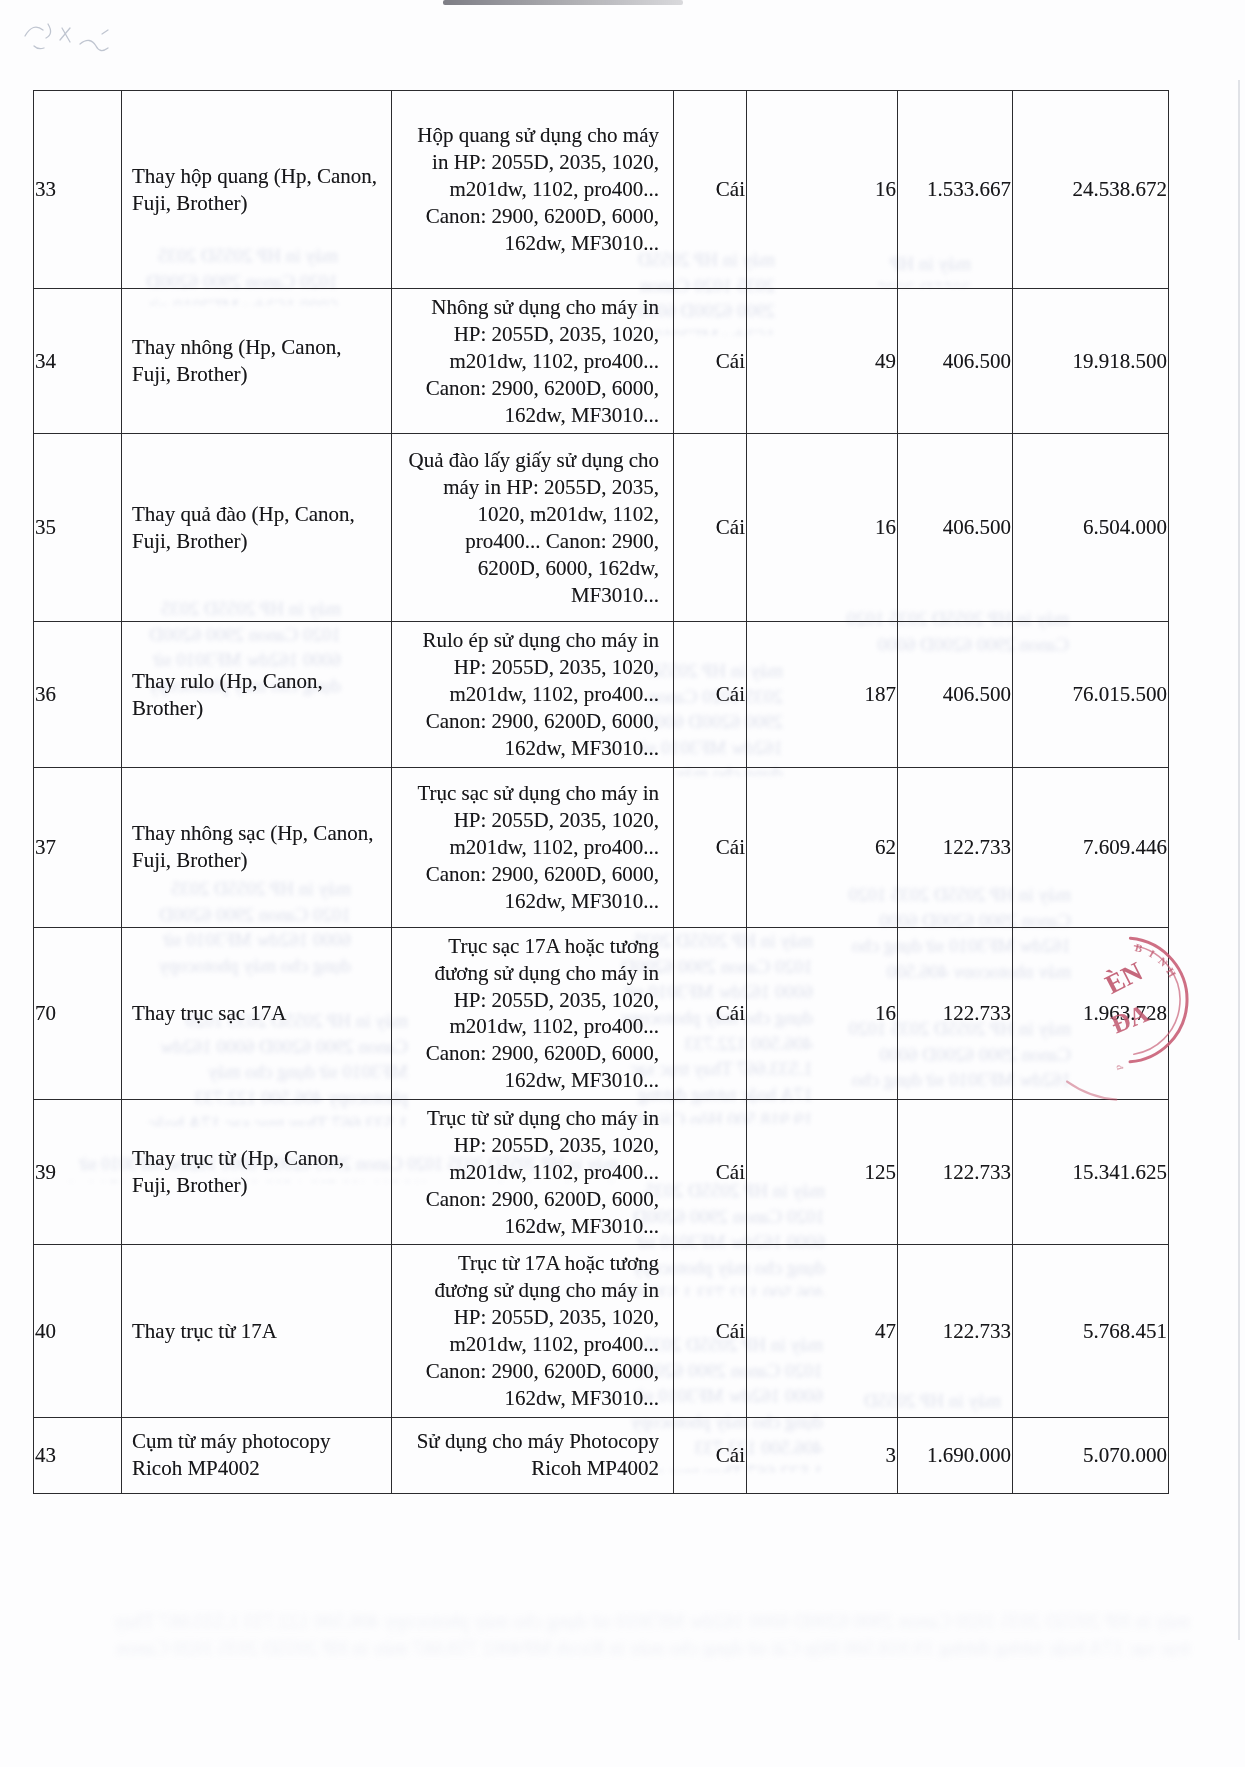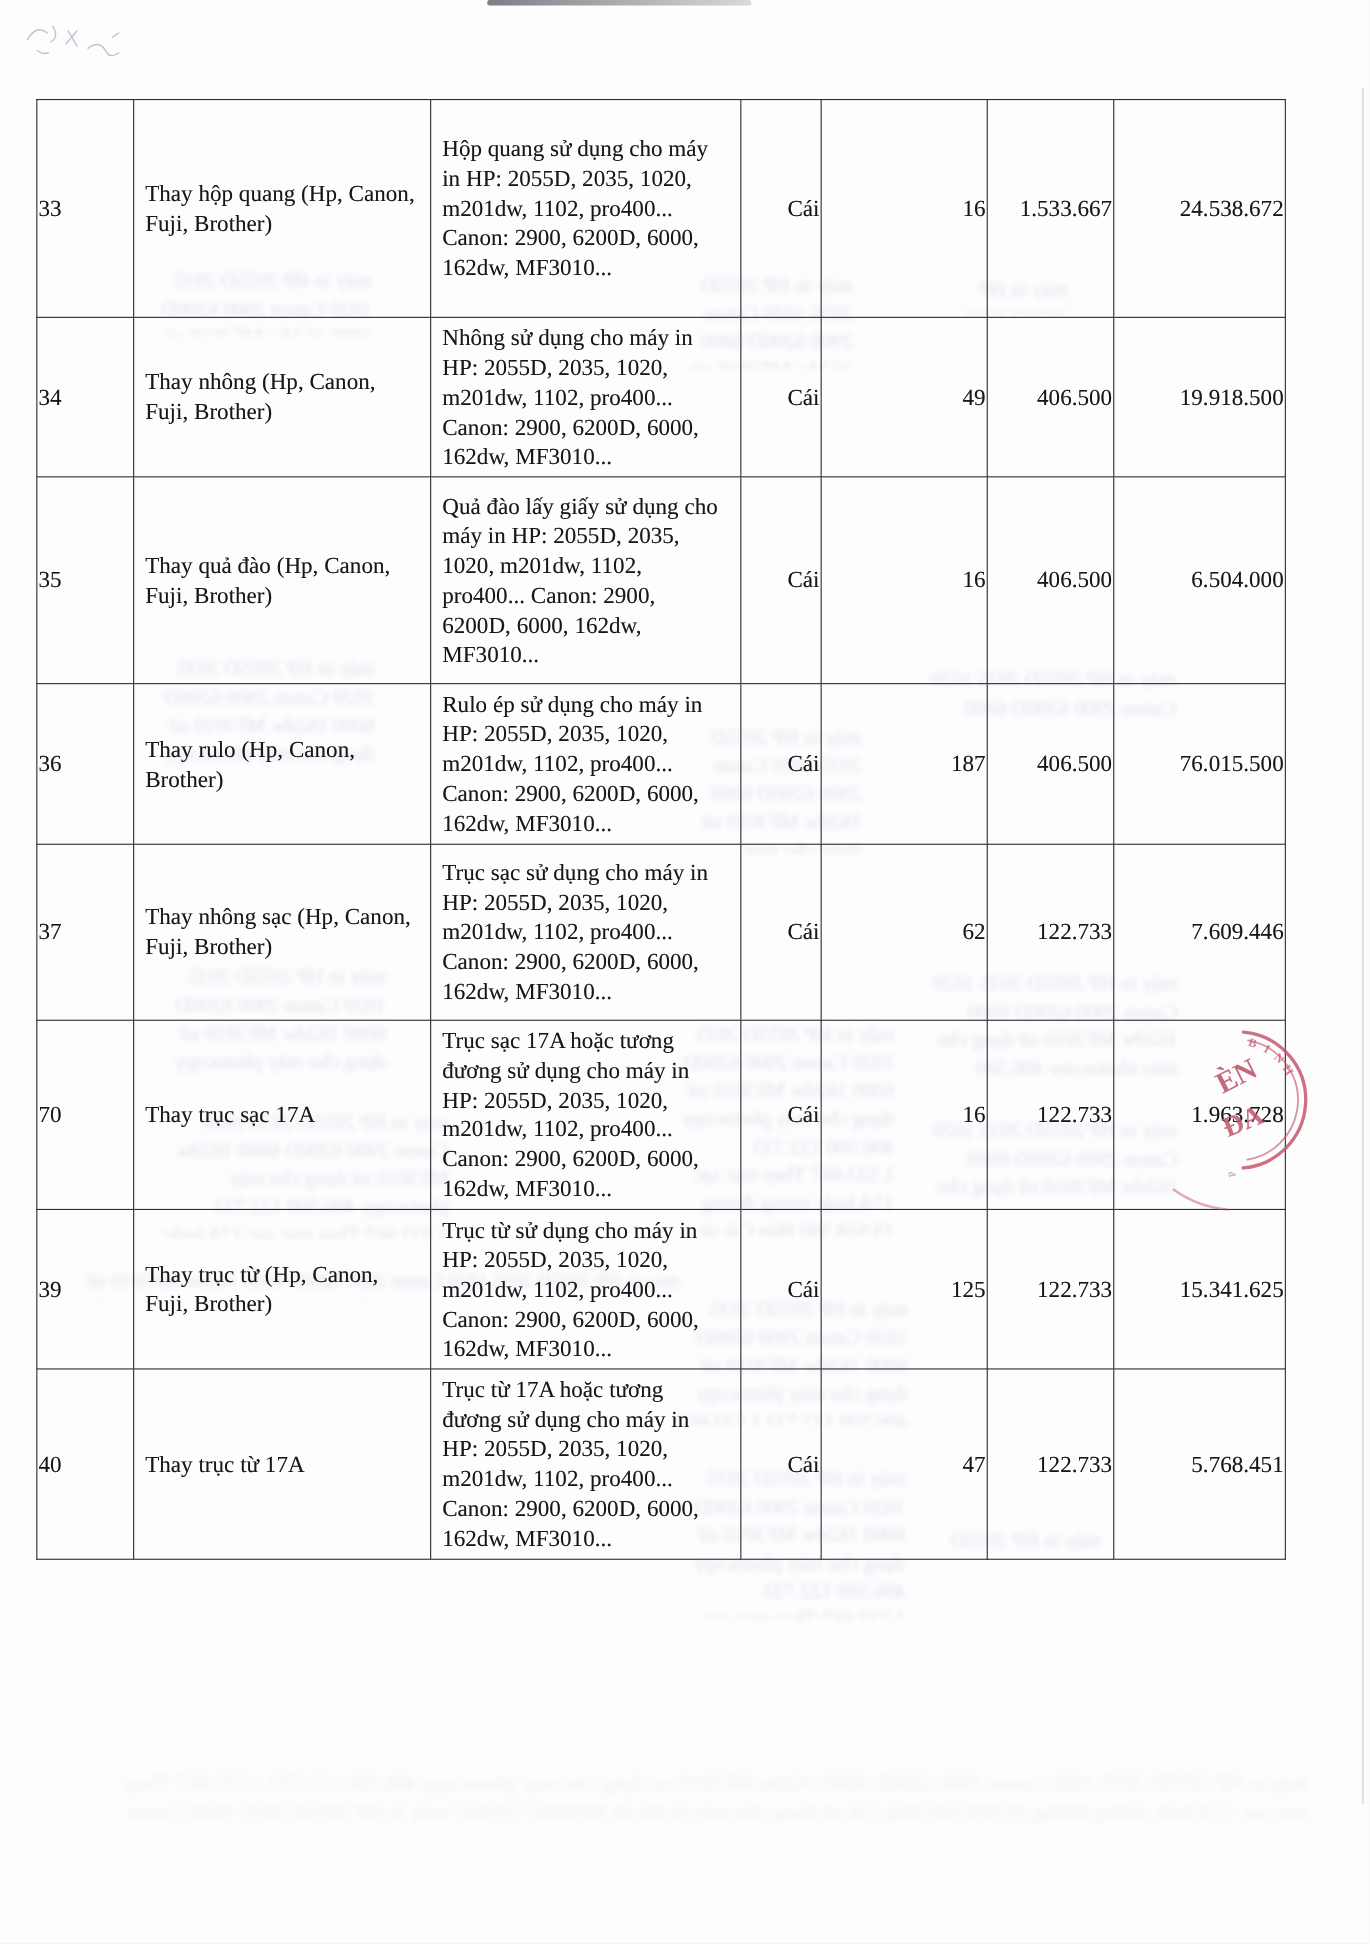--- a/index.html
+++ b/index.html
@@ -29,21 +29,21 @@
     border-collapse:collapse;table-layout:fixed;
     color:#17171a;font-size:21px;line-height:1.28;
   }
   table.items td{
     border:1px solid #2b2b2e;
     vertical-align:middle;
     text-shadow:0 0 .4px rgba(0,0,0,.35);
   }
   td.c-stt{text-align:left;}
   td.c-name{padding:4px 10px;}
-  td.c-desc{padding:5px 14px 5px 10px;vertical-align:top;}
+  td.c-desc{padding:5px 14px 5px 10px;vertical-align:top;text-align:right;}
   td.c-unit,td.c-qty,td.c-price,td.c-total{text-align:right;}
   
   .ghost{
     position:absolute;overflow:hidden;pointer-events:none;
     transform:scaleX(-1);
     filter:blur(2.3px);
     color:#9aa3c4;opacity:.30;
     line-height:1.35;
     font-family:"Liberation Serif","DejaVu Serif",serif;
   }
@@ -166,20 +166,29 @@
     </tr>
         <tr style="height: 168px;">
       <td class="c-stt">40</td>
       <td class="c-name">Thay trục từ 17A</td>
       <td class="c-desc">Trục từ 17A hoặc tương đương sử dụng cho máy in HP: 2055D, 2035, 1020, m201dw, 1102, pro400... Canon: 2900, 6200D, 6000, 162dw, MF3010...</td>
       <td class="c-unit">Cái</td>
       <td class="c-qty">47</td>
       <td class="c-price">122.733</td>
       <td class="c-total">5.768.451</td>
     </tr>
+        <tr style="height: 76px;">
+      <td class="c-stt">43</td>
+      <td class="c-name">Cụm từ máy photocopy Ricoh MP4002</td>
+      <td class="c-desc">Sử dụng cho máy Photocopy Ricoh MP4002</td>
+      <td class="c-unit">Cái</td>
+      <td class="c-qty">3</td>
+      <td class="c-price">1.690.000</td>
+      <td class="c-total">5.070.000</td>
+    </tr>
       </tbody>
   </table>
 
   <svg class="stamp" viewBox="0 0 220 320">
     <g fill="none" stroke="#c5566e">
       <circle cx="105" cy="130" r="62" stroke-width="3" opacity="0.85" stroke-dasharray="184 400" transform="rotate(-85 105 130)" stroke-linecap="round"></circle>
       <circle cx="105" cy="130" r="55" stroke-width="1.6" opacity="0.65" stroke-dasharray="154 400" transform="rotate(-80 105 130)" stroke-linecap="round"></circle>
       <circle cx="105" cy="130" r="100" stroke-width="2.2" opacity="0.5" stroke-dasharray="53 600" transform="rotate(95 105 130)" stroke-linecap="round"></circle>
     </g>
     <g fill="#c0586f" font-family="Liberation Serif, DejaVu Serif, serif" font-weight="bold">

